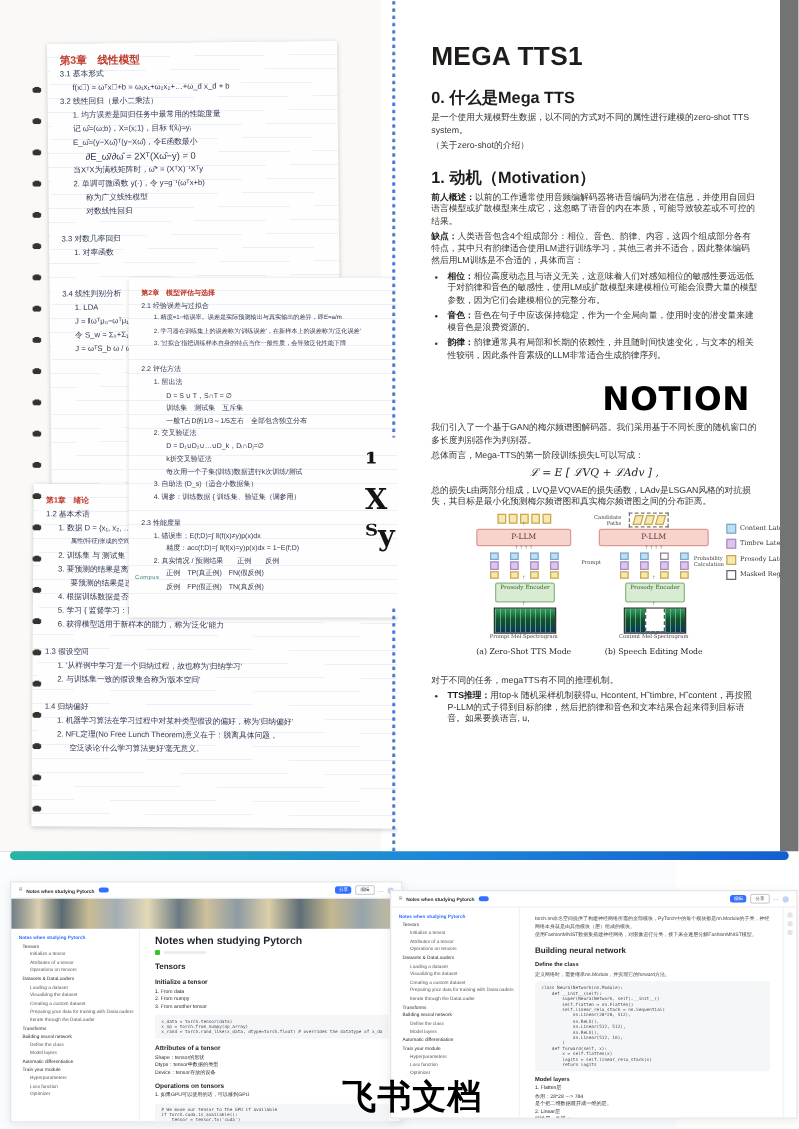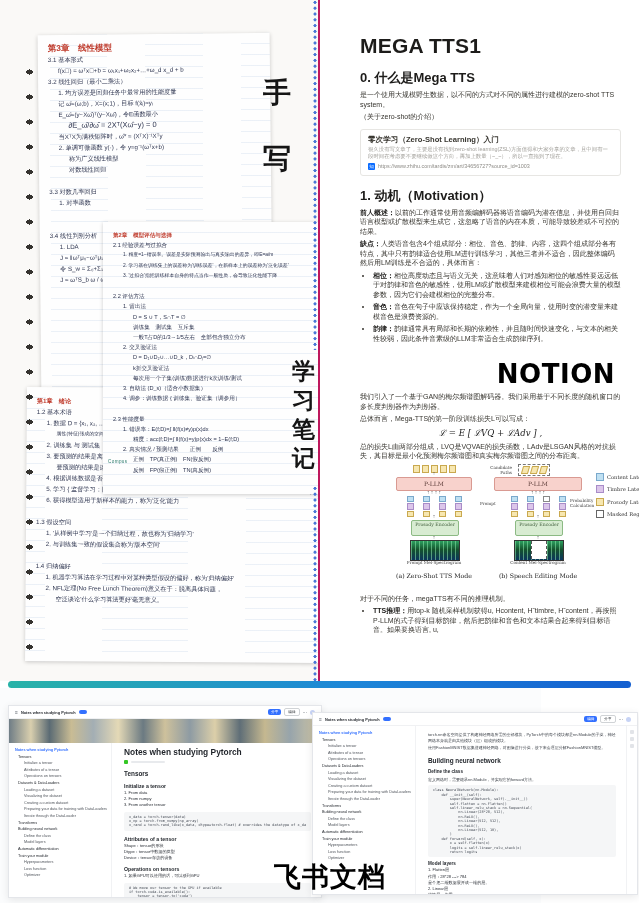--- a/index.html
+++ b/index.html
@@ -1,20 +1,20 @@
 <!DOCTYPE html>
 <html><head>
 <meta charset="utf-8">
 <style>
   html,body{margin:0;padding:0;background:#fff;}
   .canvas{position:relative;width:639px;height:903px;overflow:hidden;background:#fff;
           font-family:"Liberation Sans",sans-serif;}
 
   
-  .top{position:absolute;left:0;top:0;width:639px;height:681px;background:#be185d;}
+  .top{position:absolute;left:0;top:0;width:639px;height:681px;background:#737373;}
 
   
   .notes{position:absolute;left:0;top:0;width:318px;height:681px;background:#faf9f7;overflow:hidden;}
   .page{position:absolute;background:#fefefe;box-shadow:0 1px 4px rgba(0,0,0,.2);
         padding:8px 10px;overflow:hidden;
         background-image:repeating-linear-gradient(180deg,rgba(255,255,255,0) 0 10.4px,rgba(110,150,200,.13) 10.4px 11px);}
   .pg1{left:40px;top:34px;width:212px;height:446px;transform:rotate(-.6deg);z-index:1;}
   .pg3{left:26px;top:388px;width:276px;height:258px;transform:rotate(.4deg);z-index:2;}
   .pg2{left:103px;top:222px;width:215px;height:256px;z-index:3;}
   .hw{font-size:6.2px;line-height:11px;min-height:11px;color:#2e3550;white-space:nowrap;overflow:hidden;}
@@ -36,21 +36,21 @@
          background-size:4px 5.8px;background-repeat:repeat-y;}
   .v1{top:0;height:350px;}
   .v2{top:486px;height:195px;}
 
   
   .lab{position:absolute;color:#151515;font-family:"DejaVu Serif",serif;font-weight:bold;z-index:7;word-break:break-all;}
   .lab-hand{left:263px;top:60px;width:32px;font-size:28px;line-height:66px;}
   .lab-study{left:292px;top:356px;width:26px;font-size:23px;line-height:29px;}
 
   
-  .notion{position:absolute;left:320px;top:0;width:319px;height:747px;background:#fff;overflow:hidden;}
+  .notion{position:absolute;left:305px;top:0;width:319px;height:747px;background:#fff;overflow:hidden;}
   .ncontent{padding:34px 18px 0 40px;color:#37352f;}
   .ntitle{margin:0;font-size:21px;line-height:24px;font-weight:bold;color:#1d1c1a;letter-spacing:.2px;}
   .nattach{display:flex;align-items:center;gap:4px;margin-top:7px;}
   .fileicon{width:7px;height:9px;border:1px solid #8d8c89;border-radius:1px;position:relative;background:#fff;}
   .fileicon:after{content:"";position:absolute;left:1px;top:2px;width:3px;height:1px;background:#8d8c89;box-shadow:0 2px 0 #8d8c89;}
   .fname{font-size:8.6px;font-weight:bold;color:#37352f;}
   .fsize{font-size:5.8px;color:#b5b3ae;}
   .ncontent h2{margin:12px 0 4px;font-size:13px;line-height:16px;color:#1d1c1a;}
   .ncontent h3{margin:8px 0 3px;font-size:10.5px;line-height:14px;color:#1d1c1a;}
   .np{margin:3px 0;font-size:7px;line-height:9.5px;color:#37352f;}
@@ -244,40 +244,31 @@
           <div class="hw ind2">正例　TP(真正例)　FN(假反例)</div>
           <div class="hw ind2">反例　FP(假正例)　TN(真反例)</div>
         </div>
       <div class="spiral"></div>
       <div class="brand">Compus</div>
     </div>
 
     <div class="vline v1"></div>
     <div class="vline v2"></div>
 
-    <div class="lab lab-hand">手写</div>
-    <div class="lab lab-study">学习笔记</div>
+    <div class="lab lab-study">¹Xᵀy</div>
 
     <div class="notion">
       <div class="ncontent">
         <h1 class="ntitle">MEGA TTS1</h1>
 
 
         <h2>0. 什么是Mega TTS</h2>
         <p class="np">是一个使用大规模野生数据，以不同的方式对不同的属性进行建模的zero-shot TTS system。</p>
         <p class="np">（关于zero-shot的介绍）</p>
 
-        <div class="ncard">
-          <div class="nctitle">零次学习（Zero-Shot Learning）入门</div>
-          <div class="ncdesc">很久没有写文章了，主要是没有找到zero-shot learning(ZSL)方面值得和大家分享的文章，且中间有一段时间在考虑要不要继续做这个方向，再加上数量（~_~），所以一直拖到了现在。</div>
-          <div class="nclink">
-            <span class="zhicon">知</span>
-            <span class="ncurl">https://www.zhihu.com/tardis/zm/art/34656727?source_id=1003</span>
-          </div>
-        </div>
 
         <h2>1. 动机（Motivation）</h2>
         <div>
 
         <p class="np"><b>前人概述：</b><span>以前的工作通常使用音频编解码器将语音编码为潜在信息，并使用自回归语言模型或扩散模型来生成它，这忽略了语音的内在本质，可能导致较差或不可控的结果。</span></p>
             <p class="np"><b>缺点：</b><span>人类语音包含4个组成部分：相位、音色、韵律、内容，这四个组成部分各有特点，其中只有韵律适合使用LM进行训练学习，其他三者并不适合，因此整体编码然后用LM训练是不合适的，具体而言：</span></p>
           </div>
         <ul class="nul">
 
         <li class="np"><b>相位：</b><span>相位高度动态且与语义无关，这意味着人们对感知相位的敏感性要远远低于对韵律和音色的敏感性，使用LM或扩散模型来建模相位可能会浪费大量的模型参数，因为它们会建模相位的完整分布。</span></li>

